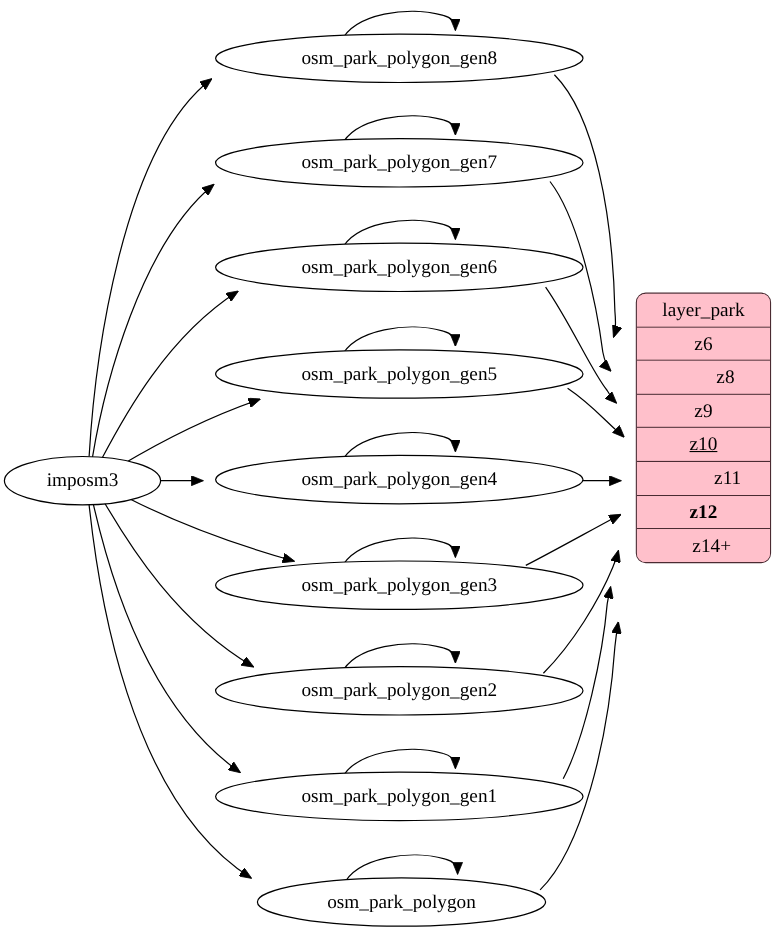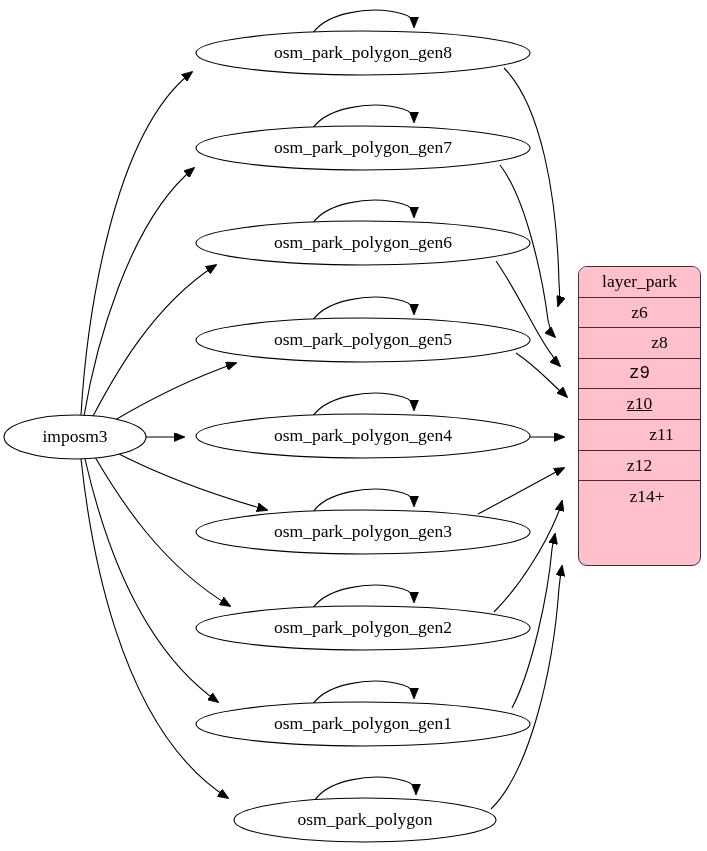--- a/index.html
+++ b/index.html
@@ -155,24 +155,24 @@
     <g>
       <ellipse class="node-ellipse" cx="363" cy="724" rx="167" ry="22"></ellipse>
       <text class="node-label" x="363" y="725">osm_park_polygon_gen1</text>
     </g>
     <g>
       <ellipse class="node-ellipse" cx="365" cy="820" rx="131" ry="22"></ellipse>
       <text class="node-label" x="365" y="821">osm_park_polygon</text>
     </g>
   </svg>
 
-  <div class="record-shell" style="left:578px; top:266px; width:123px; height:300px;">
+  <div class="record-shell" style="left:578px; top:266px; width:123px; height:246px;">
     <div class="record-row" style="height:30.6px;">layer_park</div>
     <div class="record-row" style="height:30.6px;text-align:center;">z6</div>
     <div class="record-row" style="height:30.6px;padding-left:40px;">z8</div>
-    <div class="record-row" style="height:30.6px;font-family:Liberation Mono, monospace;">z9</div>
+    <div class="record-row" style="height:30.6px;">z9</div>
     <div class="record-row" style="height:30.6px;text-decoration:underline;">z10</div>
     <div class="record-row" style="height:30.6px;padding-left:44px;">z11</div>
-    <div class="record-row" style="height:30.6px;">z12</div>
+    <div class="record-row" style="height:30.6px;font-weight:bold;">z12</div>
     <div class="record-row last" style="height:30.6px;padding-left:15px;">z14+</div>
   </div>
 
 </div>
 
 </body></html>

